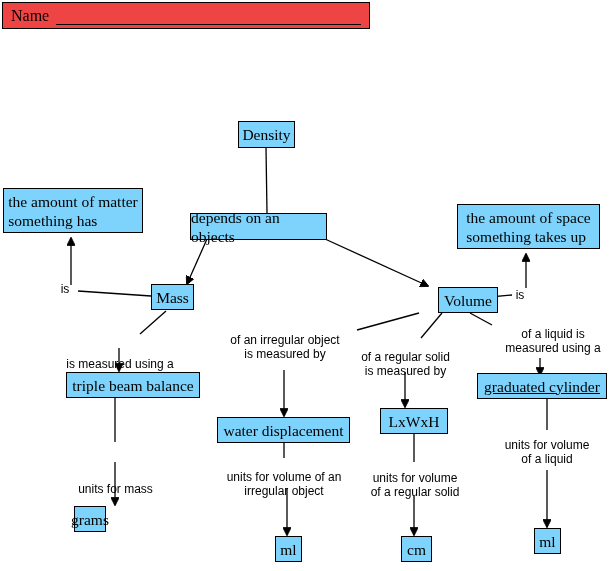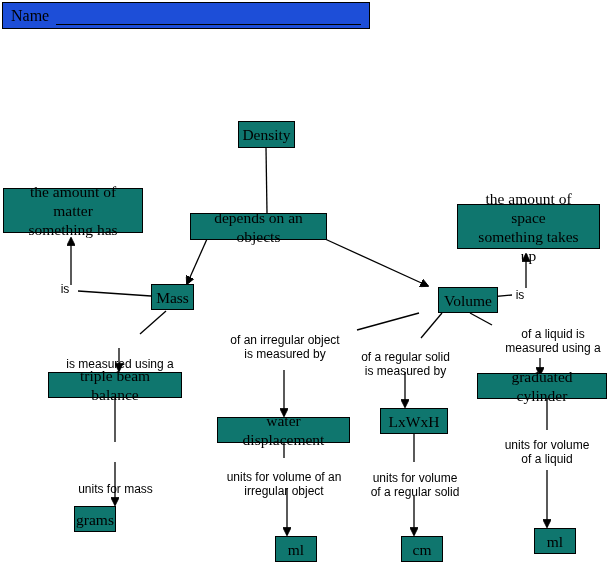--- a/index.html
+++ b/index.html
@@ -19,21 +19,21 @@
 
   
   #name-field {
     position: absolute;
     left: 2px;
     top: 2px;
     width: 368px;
     height: 27px;
     border: 1px solid #000000;
     box-sizing: border-box;
-    background: #1d4ed8;
+    background: #ef4444;
   }
   #name-label {
     position: absolute;
     left: 8px;
     top: 3px;
     font-family: "Liberation Serif", serif;
     font-size: 16px;
     line-height: 20px;
     white-space: nowrap;
   }
@@ -44,29 +44,28 @@
     width: 305px;
     height: 0;
     border-top: 1.5px solid #000000;
   }
 
   
   .node {
     position: absolute;
     border: 1.3px solid #000000;
     box-sizing: border-box;
-    background: #0f766e;
+    background: #7dd3fc;
     font-family: "Liberation Serif", serif;
     font-size: 15.5px;
     line-height: 19px;
-    text-align: center;
     display: flex;
     align-items: center;
     justify-content: center;
-    padding: 1px 20px;
+    padding: 1px 0;
     white-space: pre-line;
   }
 
   
   .link-label {
     position: absolute;
     font-family: "Liberation Sans", sans-serif;
     font-size: 12px;
     line-height: 14px;
     text-align: center;
@@ -146,27 +145,27 @@
   <div class="node" style="left:3px; top:188px; width:140px; height:45px;">the amount of matter
 something has</div>
 
   <div class="node" style="left:457px; top:204px; width:143px; height:45px;">the amount of space
 something takes up</div>
 
   <div class="node" style="left:151px; top:284px; width:43px; height:26px;">Mass</div>
 
   <div class="node" style="left:438px; top:287px; width:60px; height:26px;">Volume</div>
 
-  <div class="node" style="left:48px; top:372px; width:134px; height:26px;">triple beam balance</div>
+  <div class="node" style="left:66px; top:372px; width:134px; height:26px;">triple beam balance</div>
 
   <div class="node" style="left:217px; top:417px; width:133px; height:26px;">water displacement</div>
 
   <div class="node" style="left:380px; top:408px; width:68px; height:26px;">LxWxH</div>
 
-  <div class="node" style="left:477px; top:373px; width:130px; height:26px;">graduated cylinder</div>
+  <div class="node" style="left:477px; top:373px; width:130px; height:26px;text-decoration:underline;">graduated cylinder</div>
 
   <div class="node" style="left:74px; top:506px; width:32px; height:26px;">grams</div>
 
   <div class="node" style="left:275px; top:536px; width:27px; height:26px;">ml</div>
 
   <div class="node" style="left:401px; top:536px; width:31px; height:26px;">cm</div>
 
   <div class="node" style="left:534px; top:528px; width:27px; height:26px;">ml</div>
 
   <div class="link-label" style="left:48px; top:282px; width:34px;">is</div>

